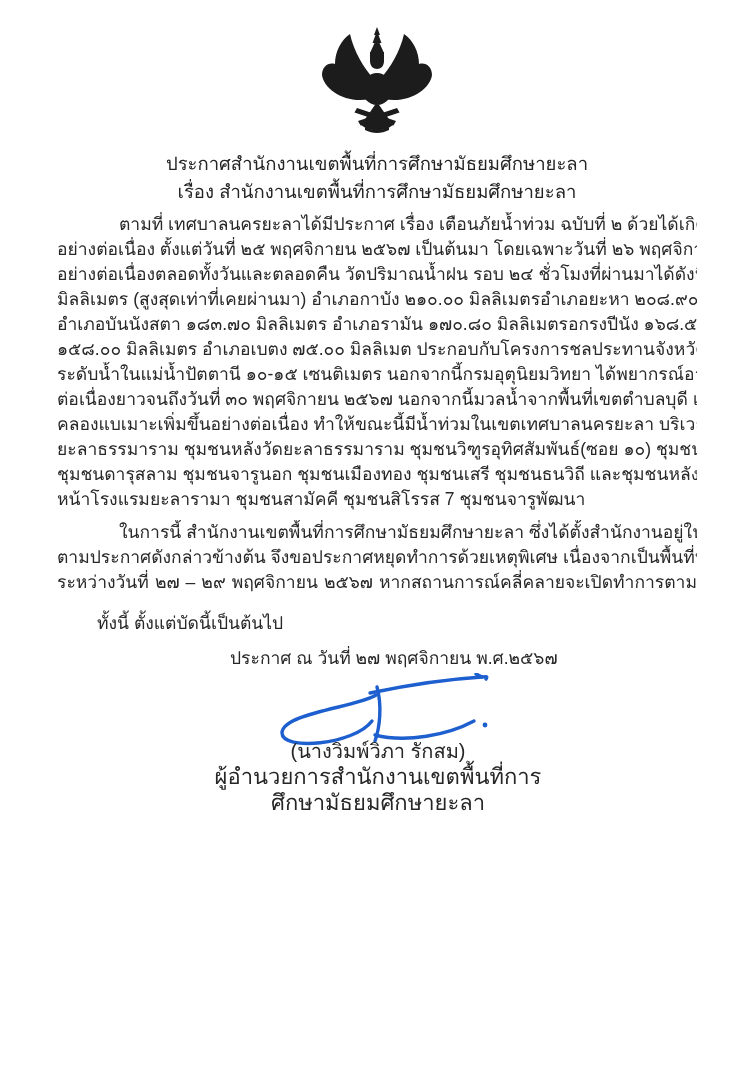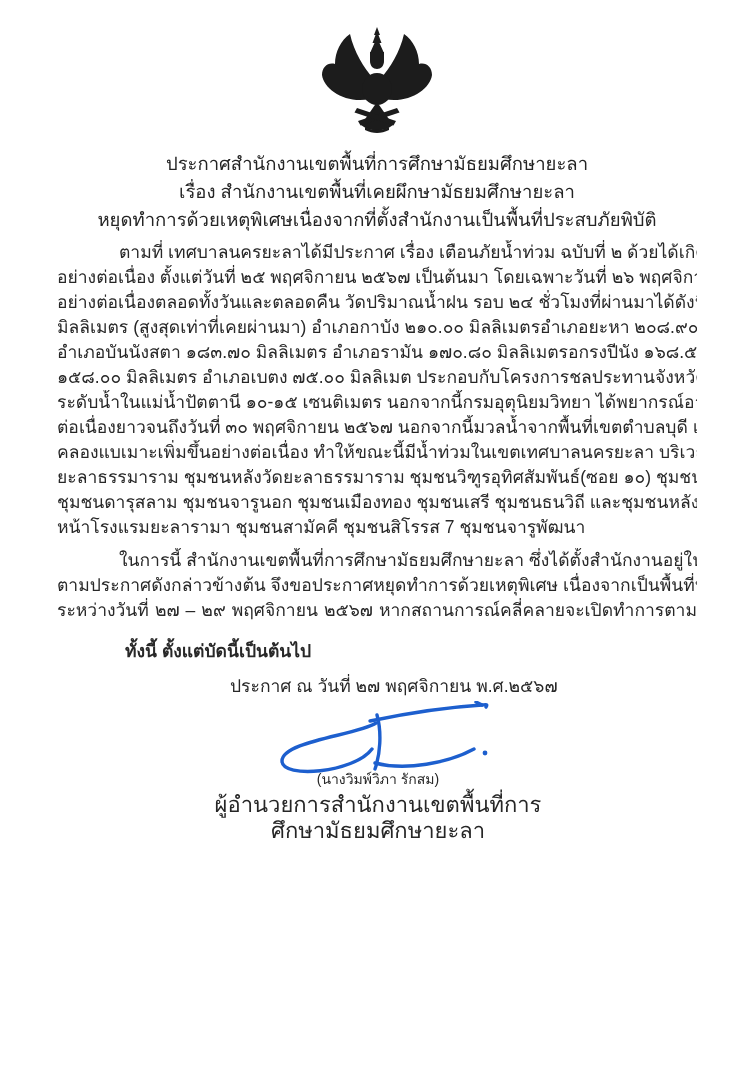--- a/index.html
+++ b/index.html
@@ -16,25 +16,25 @@
   .title-block{margin-top:14px;text-align:center;font-size:18.5px;line-height:28px;color:#242424;}
   .content{margin:6px 57px 0 57px;width:640px;font-size:17.5px;color:#282828;}
   .para{line-height:25px;margin:0;}
   .para .line{
     text-align:justify;text-align-last:justify;
     height:25px;overflow:hidden;white-space:nowrap;
   }
   .para .line:first-child{text-indent:62px;}
   .para .line:last-child{text-align-last:left;white-space:normal;}
   .para2{margin-top:8px;}
-  .closing-line{margin-top:16px;margin-left:68px;line-height:25px;font-weight:bold;}
+  .closing-line{margin-top:16px;margin-left:40px;line-height:25px;}
   .issued-line{margin-top:10px;margin-left:173px;line-height:25px;}
   .sig-block{margin-left:188px;margin-top:2px;width:380px;text-align:center;}
   .sig-svg{display:block;margin:0 auto;}
-  .sig-name{margin-top:-8px;line-height:25px;font-size:14px;}
+  .sig-name{margin-top:-8px;line-height:25px;font-size:20px;}
   .sig-position{line-height:26px;font-size:22px;}
 </style>
 </head>
 <body>
 
 <div class="page">
 
   <div class="emblem-wrap">
     <span>
       <svg class="emblem-svg" width="118" height="110" viewBox="0 0 118 110" xmlns="http://www.w3.org/2000/svg" aria-hidden="true">
@@ -56,22 +56,21 @@
           <path d="M78 95 L39 82 L36.5 86.5 L75.5 99.5 Z"></path>
 
           <path d="M47 101 C55 105 63 105 71 101 L71 104 C63 108 55 108 47 104 Z"></path>
         </g>
       </svg>
     </span>
   </div>
 
   <div class="title-block">
     <div>ประกาศสำนักงานเขตพื้นที่การศึกษามัธยมศึกษายะลา</div>
-    <div>เรื่อง สำนักงานเขตพื้นที่เคยผึกษามัธยมศึกษายะลา</div>
-    <div>หยุดทำการด้วยเหตุพิเศษเนื่องจากที่ตั้งสำนักงานเป็นพื้นที่ประสบภัยพิบัติ</div>
+    <div>เรื่อง สำนักงานเขตพื้นที่การศึกษามัธยมศึกษายะลา</div>
   </div>
 
   <div class="content">
     <div class="para para1">
         <div class="line">ตามที่ เทศบาลนครยะลาได้มีประกาศ เรื่อง เตือนภัยน้ำท่วม ฉบับที่ ๒ ด้วยได้เกิดฝนตกหนัก</div>
         <div class="line">อย่างต่อเนื่อง ตั้งแต่วันที่ ๒๕ พฤศจิกายน ๒๕๖๗ เป็นต้นมา โดยเฉพาะวันที่ ๒๖ พฤศจิกายน ๒๕๖๗ ได้มีฝนตกหนัก</div>
         <div class="line">อย่างต่อเนื่องตลอดทั้งวันและตลอดคืน วัดปริมาณน้ำฝน รอบ ๒๔ ชั่วโมงที่ผ่านมาได้ดังนี้ อำเภอเมือง ๓๐๓.๖๐</div>
         <div class="line">มิลลิเมตร (สูงสุดเท่าที่เคยผ่านมา) อำเภอกาบัง ๒๑๐.๐๐ มิลลิเมตรอำเภอยะหา ๒๐๘.๙๐ มิลลิเมตร</div>
         <div class="line">อำเภอบันนังสตา ๑๘๓.๗๐ มิลลิเมตร อำเภอรามัน ๑๗๐.๘๐ มิลลิเมตรอกรงปีนัง ๑๖๘.๕๐ มิลลิเมตร อำเภอธารโต</div>
         <div class="line">๑๕๘.๐๐ มิลลิเมตร อำเภอเบตง ๗๕.๐๐ มิลลิเมต ประกอบกับโครงการชลประทานจังหวัดยะลา ได้แจ้งเตือน</div>

